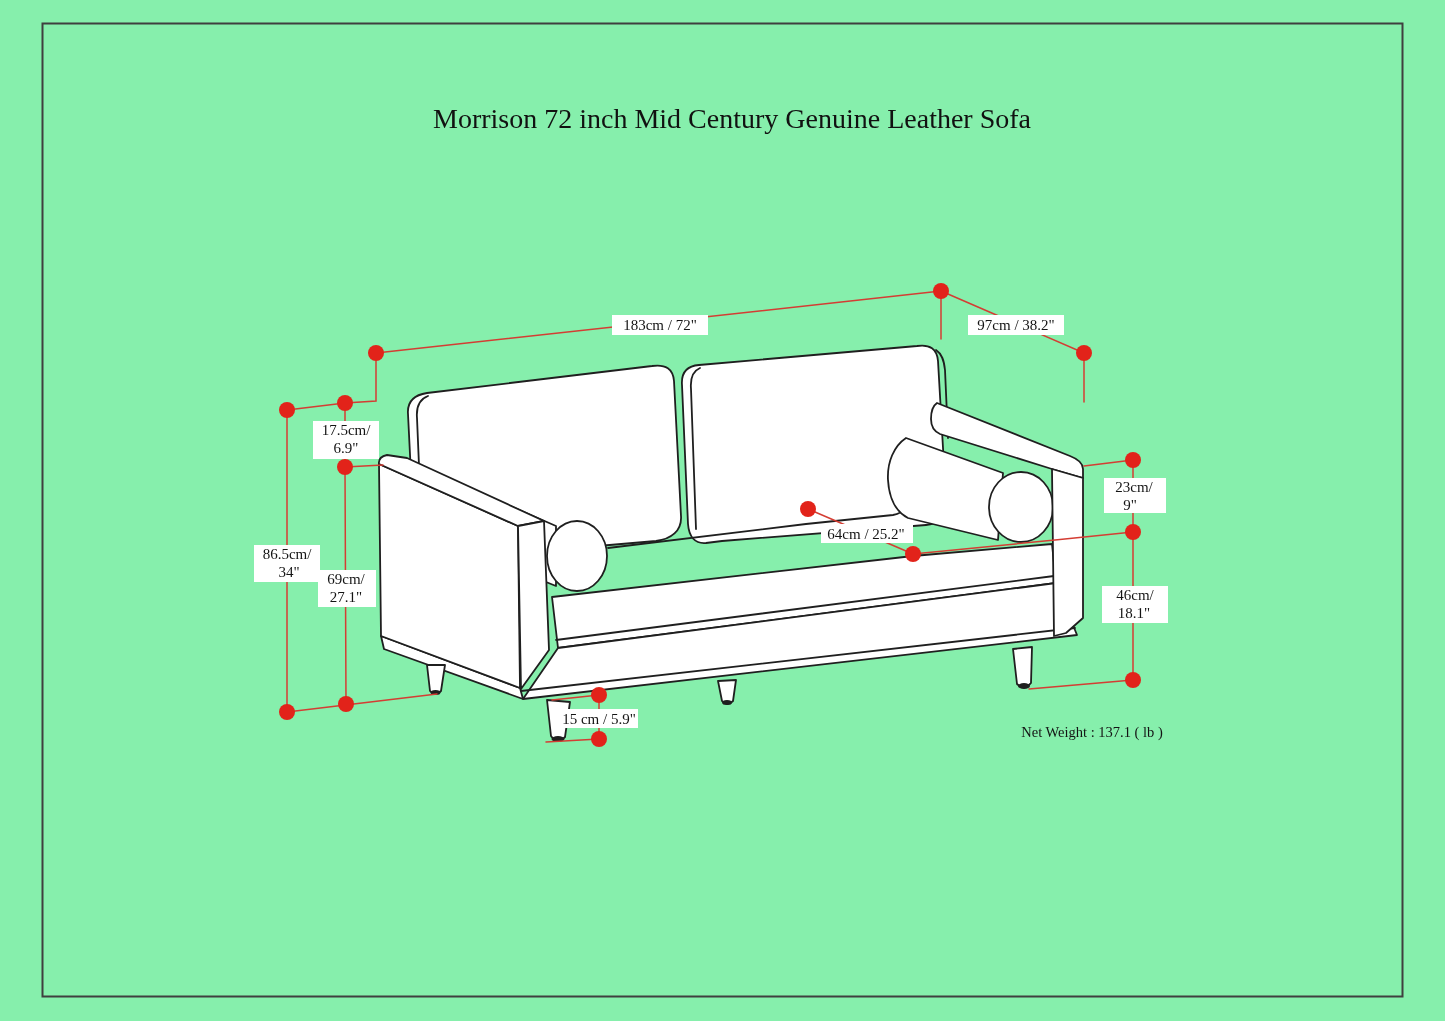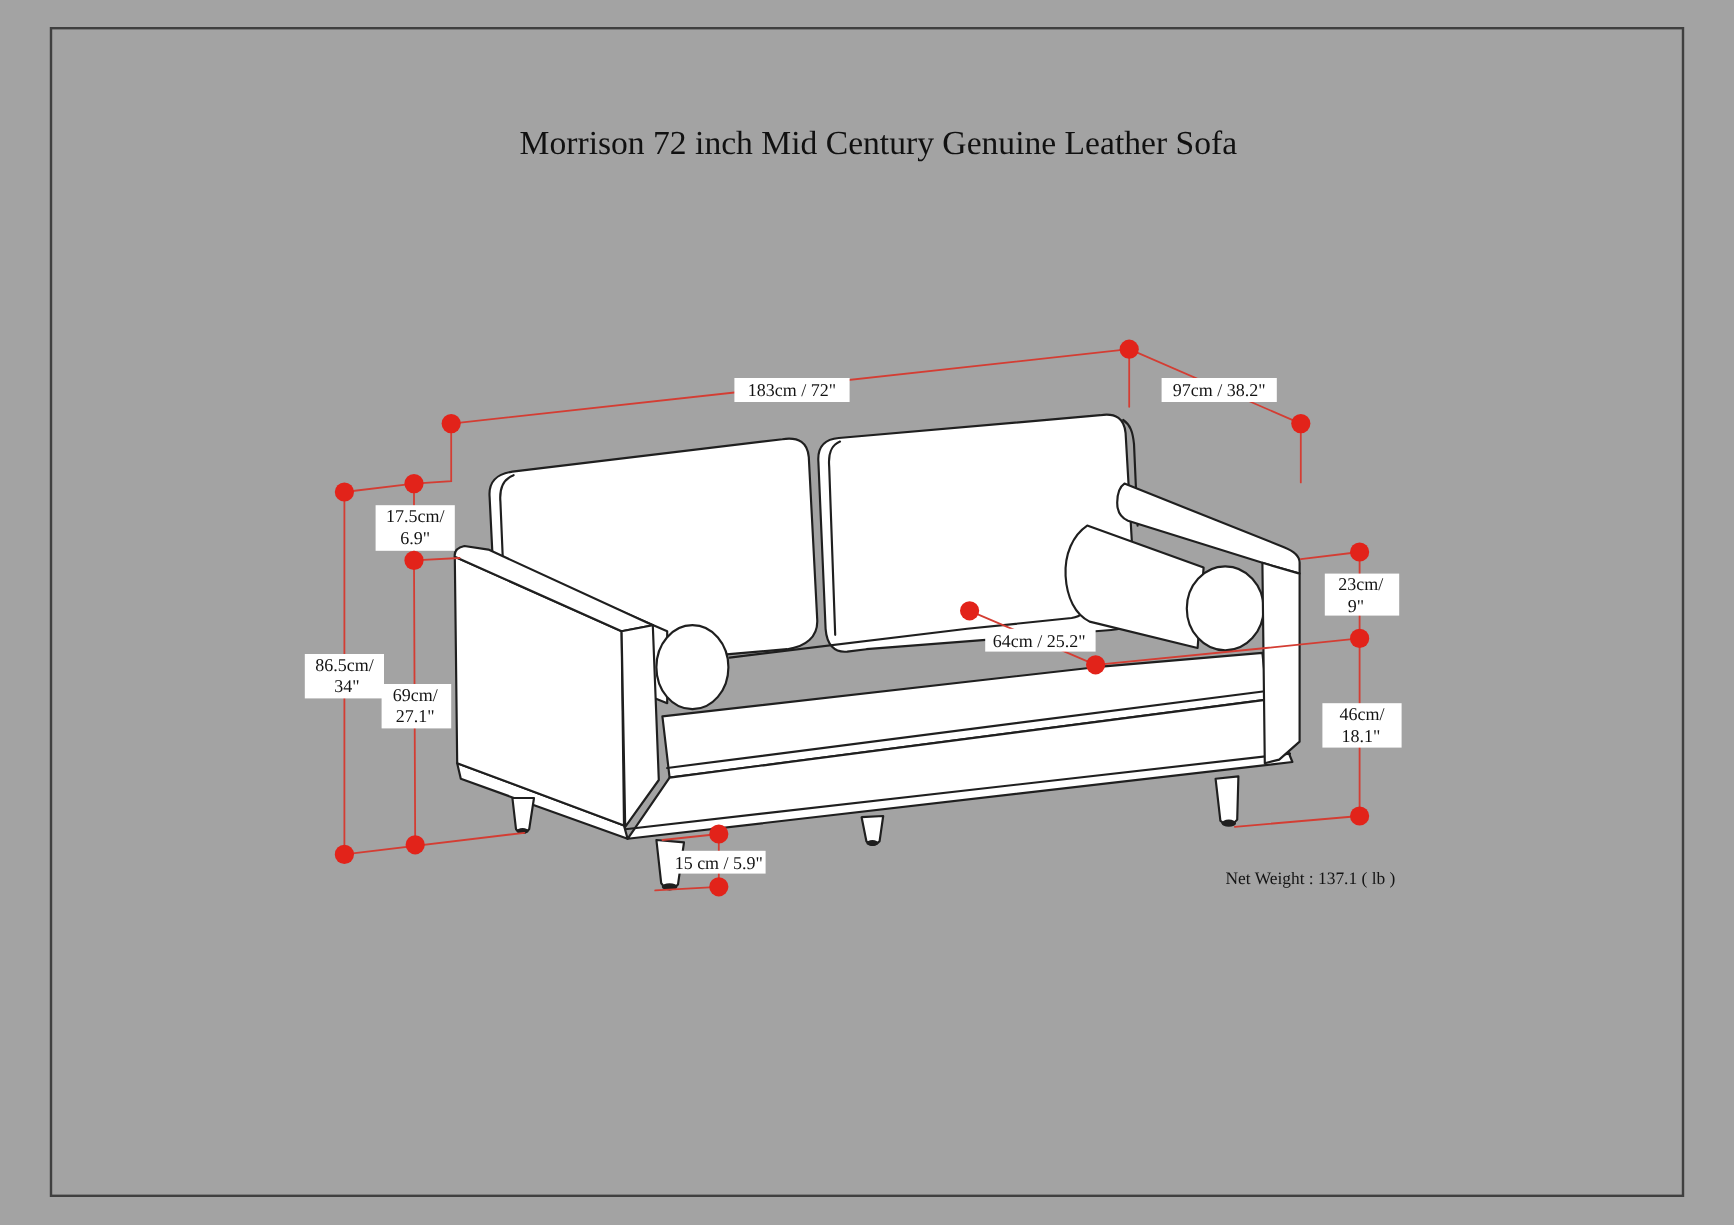--- a/index.html
+++ b/index.html
@@ -1,17 +1,17 @@
 <!DOCTYPE html>
 <html><head>
 <meta charset="utf-8">
 <style>
   html,body{margin:0;padding:0;background:#ffffff;}
   body{width:1445px;height:1021px;overflow:hidden;}
-  .stage{position:relative;width:1445px;height:1021px;background:#a3a3a3;}
+  .stage{position:relative;width:1445px;height:1021px;background:#86efac;}
   svg{display:block;}
   .sketch{stroke:#1f1f1f;stroke-width:1.8;stroke-linejoin:round;stroke-linecap:round;fill:#ffffff;}
   .sketch-line{stroke:#1f1f1f;stroke-width:1.8;stroke-linejoin:round;stroke-linecap:round;fill:none;}
   .foot{fill:#1f1f1f;stroke:none;}
   .dimline{stroke:#d43d33;stroke-width:1.5;fill:none;stroke-linecap:round;}
   .dot{fill:#e2231a;stroke:none;}
   .plate{fill:#ffffff;stroke:none;}
   .dimtext{font-family:"Liberation Serif","DejaVu Serif",serif;font-size:15px;fill:#141414;text-anchor:middle;}
   .titletext{font-family:"Liberation Serif","DejaVu Serif",serif;font-size:28px;fill:#111;text-anchor:middle;}
   .nettext{font-family:"Liberation Serif","DejaVu Serif",serif;font-size:14.5px;fill:#141414;text-anchor:middle;}

